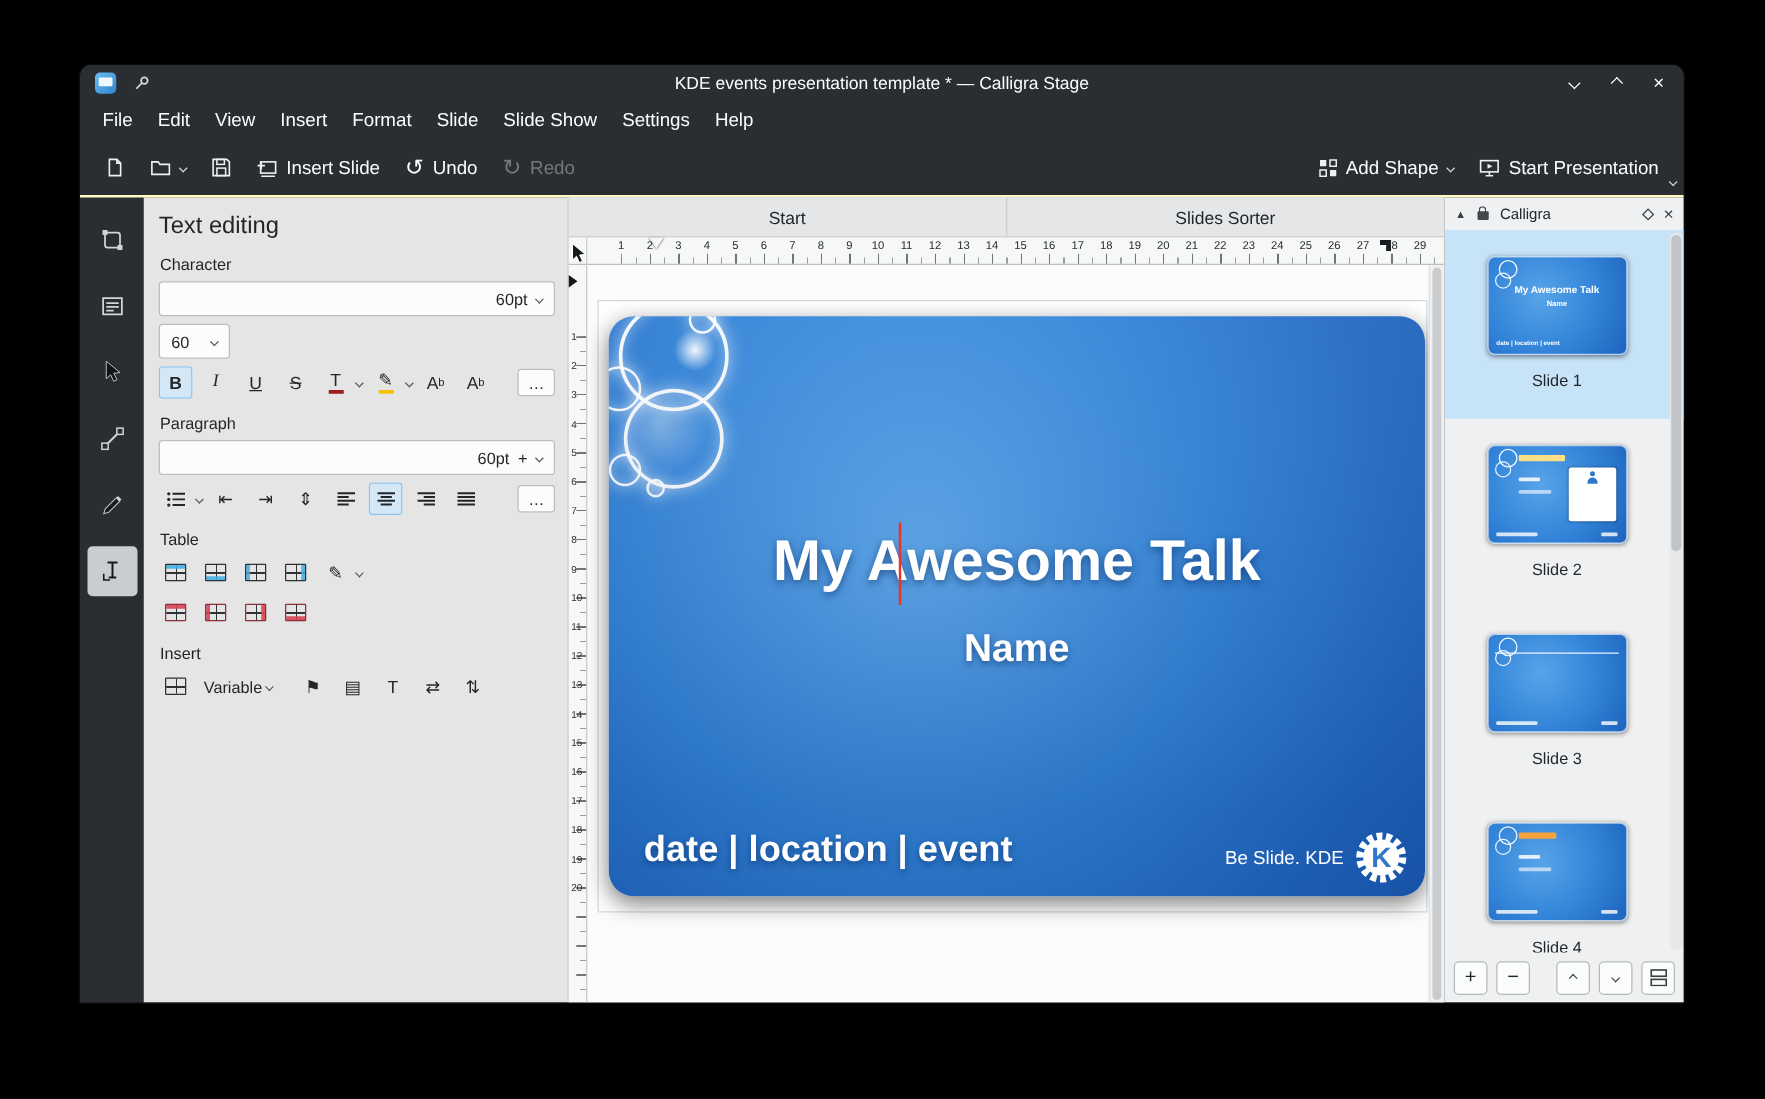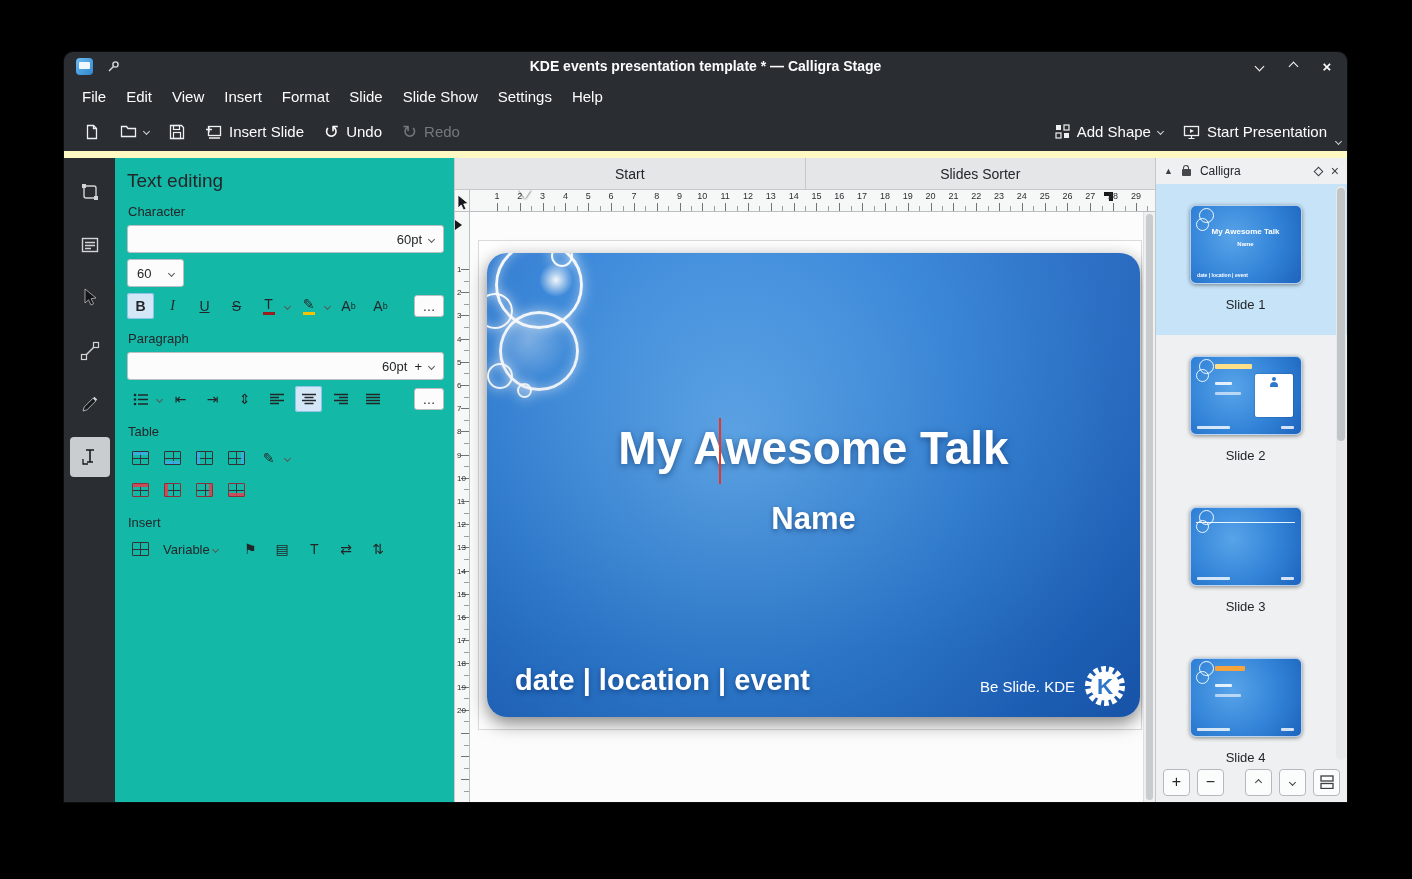--- a/index.html
+++ b/index.html
@@ -4,50 +4,50 @@
 <style>
   * { box-sizing: border-box; margin:0; padding:0; }
   html,body { width:1412px; height:879px; }
   body { background:#000; font-family:"Liberation Sans", sans-serif; position:relative; overflow:hidden; color:#232629; }
 
   
   .window { position:absolute; left:64px; top:52px; width:1283px; height:750px;
     background:#2a2e32; border-radius:9px 9px 0 0; overflow:hidden; display:flex; flex-direction:column;
     box-shadow:0 0 0 1px #0b0c0d, 0 14px 40px rgba(0,0,0,.9); }
 
-  .titlebar { height:28px; display:flex; align-items:center; padding:3px 12px; color:#fcfcfc; font-size:14px; position:relative; flex:0 0 auto;font-weight:bold; }
+  .titlebar { height:28px; display:flex; align-items:center; padding:3px 12px; color:#fcfcfc; font-size:14px; position:relative; flex:0 0 auto; }
   .app-icon { width:17px; height:17px; border-radius:4px; background:linear-gradient(135deg,#6cbcf0,#3087d0); position:relative; }
   .app-icon::after { content:""; position:absolute; left:3px; top:4px; width:11px; height:7px; background:#fff; border-radius:1px; opacity:.92; }
   .pin-icon { margin-left:14px; }
   .title-text { position:absolute; left:0; right:0; text-align:center; pointer-events:none; }
   .win-controls { margin-left:auto; display:flex; gap:18px; align-items:center; z-index:2; }
   .win-btn { width:16px; height:16px; display:flex; align-items:center; justify-content:center; color:#fcfcfc; font-size:15px; }
 
   .chev { width:7px; height:7px; border-right:1.6px solid currentColor; border-bottom:1.6px solid currentColor; transform:rotate(45deg); display:inline-block; }
   .chev.up { transform:rotate(-135deg); }
   .chev.sm { width:5px; height:5px; border-width:1.4px; }
 
   .menubar { height:32px; display:flex; align-items:center; padding:0 8px; color:#fcfcfc; font-size:15px; flex:0 0 auto; }
   .menu-item { padding:5px 10px; border-radius:3px; }
 
-  .toolbar { height:46px; display:flex; align-items:center; padding:0 12px; gap:4px; color:#fcfcfc; font-size:15px; flex:0 0 auto; border-bottom:7px solid #fef9c3; position:relative; }
+  .toolbar { height:46px; display:flex; align-items:center; padding:0 12px; gap:4px; color:#fcfcfc; font-size:15px; flex:0 0 auto; border-bottom:2px solid #fef9c3; position:relative; }
   .tb-btn { display:flex; align-items:center; gap:7px; padding:7px 8px; border-radius:3px; }
   .tb-btn .chev { border-color:#d7d9da; }
   .tb-btn.disabled { color:#75797d; }
   .tb-spacer { flex:1; }
   .tb-overflow { position:absolute; right:6px; bottom:4px; color:#cfd1d2; }
 
   
   .content { flex:1; display:flex; min-height:0; }
 
   .toolbox { width:51px; background:#2a2e32; display:flex; flex-direction:column; align-items:center; padding-top:14px; gap:13px; flex:0 0 auto; }
   .tool-btn { width:40px; height:40px; display:flex; align-items:center; justify-content:center; border-radius:4px; }
   .tool-btn.selected { background:#c9cdd0; }
 
-  .tool-options { width:340px; background:#14b8a6; padding:10px 10px 0 12px; font-size:13px; flex:0 0 auto; overflow:hidden; border-right:1px solid #c9cbcd; }
+  .tool-options { width:340px; background:#e5e5e5; padding:10px 10px 0 12px; font-size:13px; flex:0 0 auto; overflow:hidden; border-right:1px solid #c9cbcd; }
   .panel-title { font-size:19px; font-weight:400; margin:2px 0 12px 0; }
   .section-label { margin:12px 0 6px 1px; }
   .opt-row { display:flex; align-items:center; gap:5px; margin-bottom:6px; }
   .combo { background:#fcfcfc; border:1px solid #bcbfc1; border-radius:3px; height:28px; display:flex; align-items:center; padding:0 9px; gap:7px; color:#232629; }
   .combo .chev { border-color:#55585a; margin-left:auto; }
   .combo.full { flex:1;text-align:center; }
   .combo .val-right { margin-left:auto; }
   .combo .val-right + .chev, .combo .spin + .chev { margin-left:0; }
   .spin { font-size:13px; color:#232629; }
   .icon-btn { width:27px; height:26px; display:flex; align-items:center; justify-content:center; border-radius:3px; font-size:14px; color:#232629; background:transparent; }

